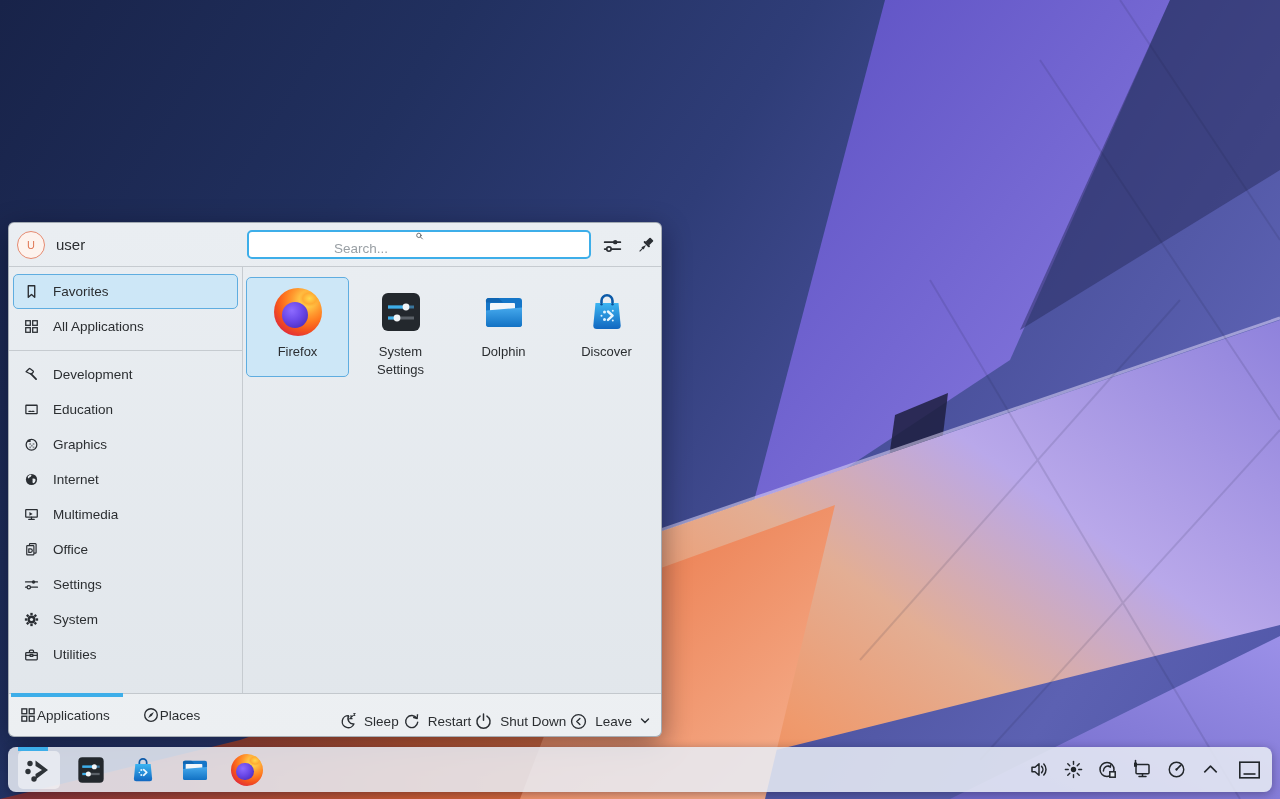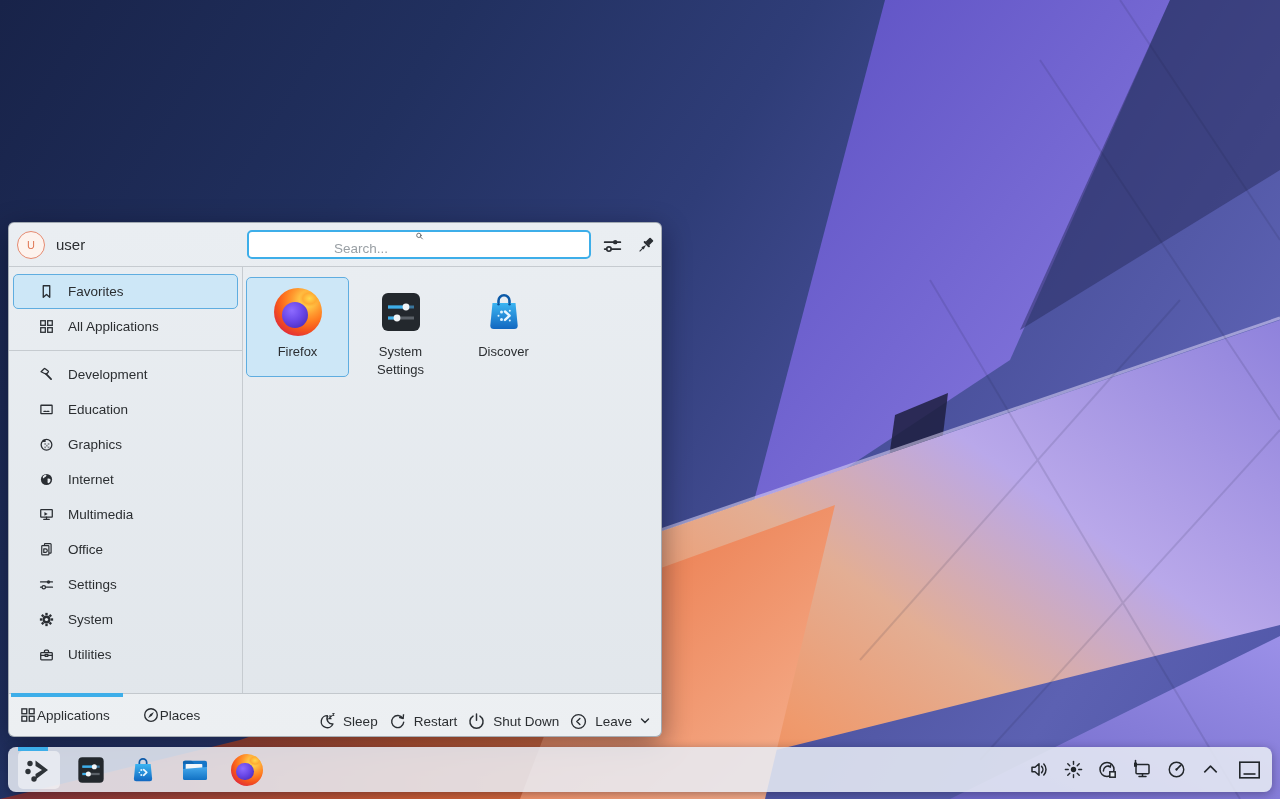--- a/index.html
+++ b/index.html
@@ -24,38 +24,38 @@
   .search-box{position:absolute;left:238px;top:7px;width:344px;height:29px;box-sizing:border-box;
     background:#fff;border:2px solid #3daee9;border-radius:5px;display:flex;align-items:center;padding:0 8px;flex-direction:column;}
   .search-box input{border:none;outline:none;flex:1;font-size:13.5px;background:transparent;
     margin-left:7px;color:#232629;font-family:"Liberation Sans",sans-serif;}
   .search-box input::placeholder{color:#9aa0a5;}
   .hdr-btn{position:absolute;top:9px;width:26px;height:26px;display:flex;align-items:center;justify-content:center;}
   .hdr-btn.cfg{left:590px;} .hdr-btn.pinb{left:624px;}
 
   .l-body{flex:1;display:flex;min-height:0;}
   .sidebar{width:234px;flex:none;border-right:1px solid #c6cbd0;padding-top:7px;box-sizing:border-box;}
-  .side-item{height:35px;margin:0 4px;display:flex;align-items:center;padding:0 24px;border-radius:5px;
+  .side-item{height:35px;margin:0 4px;display:flex;align-items:center;padding:0 9px;border-radius:5px;
     font-size:13.5px;border:1px solid transparent;box-sizing:border-box;}
   .side-item.selected{background:#cde7f7;border-color:#5fade0;}
   .side-item svg{margin-right:13px;flex:none;}
   .side-sep{height:1px;background:#c6cbd0;margin:6px 0;}
 
   .content{flex:1;padding:10px 3px;display:flex;flex-wrap:wrap;align-content:flex-start;align-items:flex-end;}
   .app-tile{width:103px;height:100px;border-radius:5px;display:flex;flex-direction:column;align-items:center;
     padding-top:10px;box-sizing:border-box;border:1px solid transparent;}
   .app-tile.selected{background:#cde7f7;border-color:#5fade0;}
   .app-icon{width:48px;height:48px;flex:none;position:relative;}
   .app-label{margin-top:7px;font-size:13px;text-align:center;line-height:1.35;max-width:78px;}
 
   .l-footer{height:42px;flex:none;border-top:1px solid #c3c8cd;background:rgba(255,255,255,.38);
     display:flex;align-items:center;padding:0 10px;position:relative;border-radius:0 0 6px 6px;}
   .tab-indicator{position:absolute;top:-1px;left:2px;width:112px;height:4px;background:#3daee9;}
   .f-tab{display:flex;align-items:center;gap:0;font-size:13.5px;margin-right:32px;}
-  .f-actions{margin-left:auto;display:flex;align-items:flex-end;gap:10px;margin-top:12px;}
+  .f-actions{margin-left:auto;display:flex;align-items:flex-end;gap:3px;margin-top:12px;}
   .f-act{display:flex;align-items:center;gap:7px;font-size:13.5px;}
 
   
   .taskbar{position:absolute;left:8px;top:747px;width:1264px;height:45px;box-sizing:border-box;
     background:rgba(231,236,243,.87);border-radius:8px;box-shadow:0 2px 10px rgba(8,10,30,.35);
     display:flex;align-items:center;padding:0 10px;}
   .tb-indicator{position:absolute;left:10px;top:0;width:30px;height:4px;background:#3daee9;}
   .tb-item{width:42px;height:38px;display:flex;align-items:center;justify-content:center;border-radius:5px;margin-right:10px;}
   .tb-item.active{background:rgba(255,255,255,.5);}
   .tray{margin-left:auto;display:flex;align-items:center;gap:13px;}
@@ -314,20 +314,37 @@
               <line x1="11" y1="19" x2="29" y2="19" stroke="#3daee9" stroke-width="3"></line>
               <circle cx="29" cy="19" r="3.4" fill="#f2f5f7"></circle>
               <line x1="11" y1="30" x2="37" y2="30" stroke="#5a6067" stroke-width="3"></line>
               <line x1="11" y1="30" x2="20" y2="30" stroke="#3daee9" stroke-width="3"></line>
               <circle cx="20" cy="30" r="3.4" fill="#f2f5f7"></circle>
             </svg>
           </div>
           <span class="app-label">System Settings</span>
         </div>
 
+        <div class="app-tile">
+          <div class="app-icon">
+            <svg width="48" height="48" viewBox="0 0 48 48">
+              <defs>
+                <linearGradient id="gf1" x1="0" y1="0" x2="0" y2="1">
+                  <stop offset="0" stop-color="#44a8ec"></stop>
+                    <stop offset="1" stop-color="#1272c4"></stop>
+                </linearGradient>
+              </defs>
+              <rect x="6" y="10" width="36" height="29" rx="3" fill="#1576c8"></rect>
+              <path d="M6 14 a3 3 0 0 1 3-4 h9.5 l4.5 4.5 H6 z" fill="#0f65b2"></path>
+              <rect x="10" y="15" width="25" height="10" rx="1" fill="#f2f6fa"></rect>
+              <path d="M6 22.5 L42 19.5 v16.5 a3 3 0 0 1-3 3 H9 a3 3 0 0 1-3-3 z" fill="url(#gf1)"></path>
+            </svg>
+          </div>
+          <span class="app-label">Dolphin</span>
+        </div>
 
         <div class="app-tile">
           <div class="app-icon">
             <svg width="48" height="48" viewBox="0 0 48 48">
               <defs>
                 <linearGradient id="gd1" x1="0" y1="0" x2="0" y2="1">
                   <stop offset="0" stop-color="#3cb5f2"></stop>
                     <stop offset="1" stop-color="#1167c0"></stop>
                 </linearGradient>
               </defs>

